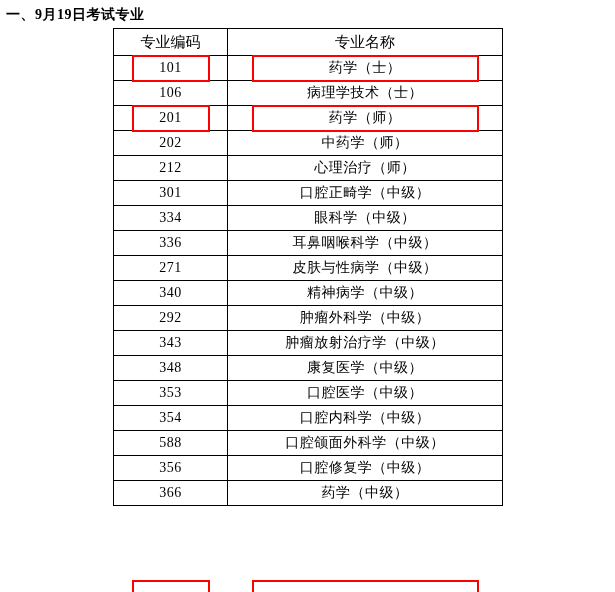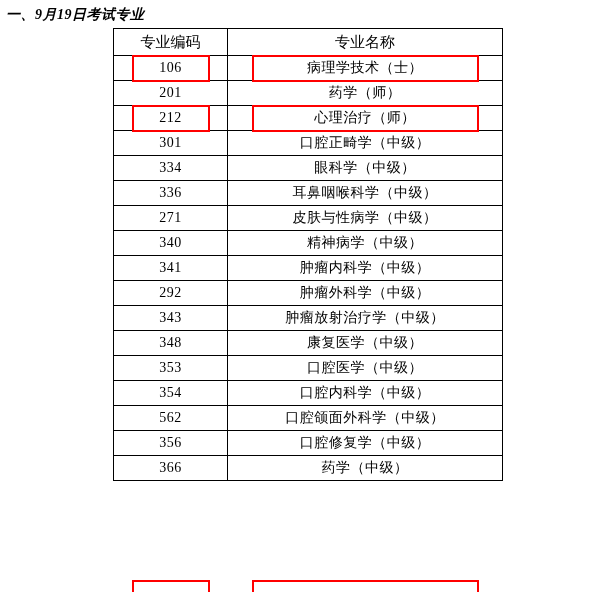--- a/index.html
+++ b/index.html
@@ -21,21 +21,20 @@
     position: relative;
   }
   .heading {
     font-family: "Liberation Serif", "DejaVu Serif", serif;
     font-size: 14px;
     font-weight: bold;
     color: #000;
     padding: 6px 0 6px 6px;
     letter-spacing: 0.5px;
     line-height: 18px;
-    font-style: italic;
   }
   .table-wrap {
     position: absolute;
     left: 113px;
     top: 28px;
     width: 387px;
   }
   table.spec-table {
     border-collapse: collapse;
     table-layout: fixed;
@@ -86,26 +85,34 @@
   <div class="table-wrap">
     <table class="spec-table">
       <thead>
         <tr>
           <th class="col-code">专业编码</th>
           <th class="col-name">专业名称</th>
         </tr>
       </thead>
       <tbody id="table-body">
           <tr>
+            <td class="col-code code-cell">101</td>
+            <td class="col-name name-cell">药学（士）</td>
+          </tr>
+          <tr>
             <td class="col-code code-cell">106</td>
             <td class="col-name name-cell">病理学技术（士）</td>
           </tr>
           <tr>
             <td class="col-code code-cell">201</td>
             <td class="col-name name-cell">药学（师）</td>
+          </tr>
+          <tr>
+            <td class="col-code code-cell">202</td>
+            <td class="col-name name-cell">中药学（师）</td>
           </tr>
           <tr>
             <td class="col-code code-cell">212</td>
             <td class="col-name name-cell">心理治疗（师）</td>
           </tr>
           <tr>
             <td class="col-code code-cell">301</td>
             <td class="col-name name-cell">口腔正畸学（中级）</td>
           </tr>
           <tr>
@@ -118,45 +125,41 @@
           </tr>
           <tr>
             <td class="col-code code-cell">271</td>
             <td class="col-name name-cell">皮肤与性病学（中级）</td>
           </tr>
           <tr>
             <td class="col-code code-cell">340</td>
             <td class="col-name name-cell">精神病学（中级）</td>
           </tr>
           <tr>
-            <td class="col-code code-cell">341</td>
-            <td class="col-name name-cell">肿瘤内科学（中级）</td>
-          </tr>
-          <tr>
             <td class="col-code code-cell">292</td>
             <td class="col-name name-cell">肿瘤外科学（中级）</td>
           </tr>
           <tr>
             <td class="col-code code-cell">343</td>
             <td class="col-name name-cell">肿瘤放射治疗学（中级）</td>
           </tr>
           <tr>
             <td class="col-code code-cell">348</td>
             <td class="col-name name-cell">康复医学（中级）</td>
           </tr>
           <tr>
             <td class="col-code code-cell">353</td>
             <td class="col-name name-cell">口腔医学（中级）</td>
           </tr>
           <tr>
             <td class="col-code code-cell">354</td>
             <td class="col-name name-cell">口腔内科学（中级）</td>
           </tr>
           <tr>
-            <td class="col-code code-cell">562</td>
+            <td class="col-code code-cell">588</td>
             <td class="col-name name-cell">口腔颌面外科学（中级）</td>
           </tr>
           <tr>
             <td class="col-code code-cell">356</td>
             <td class="col-name name-cell">口腔修复学（中级）</td>
           </tr>
           <tr>
             <td class="col-code code-cell">366</td>
             <td class="col-name name-cell">药学（中级）</td>
           </tr>

